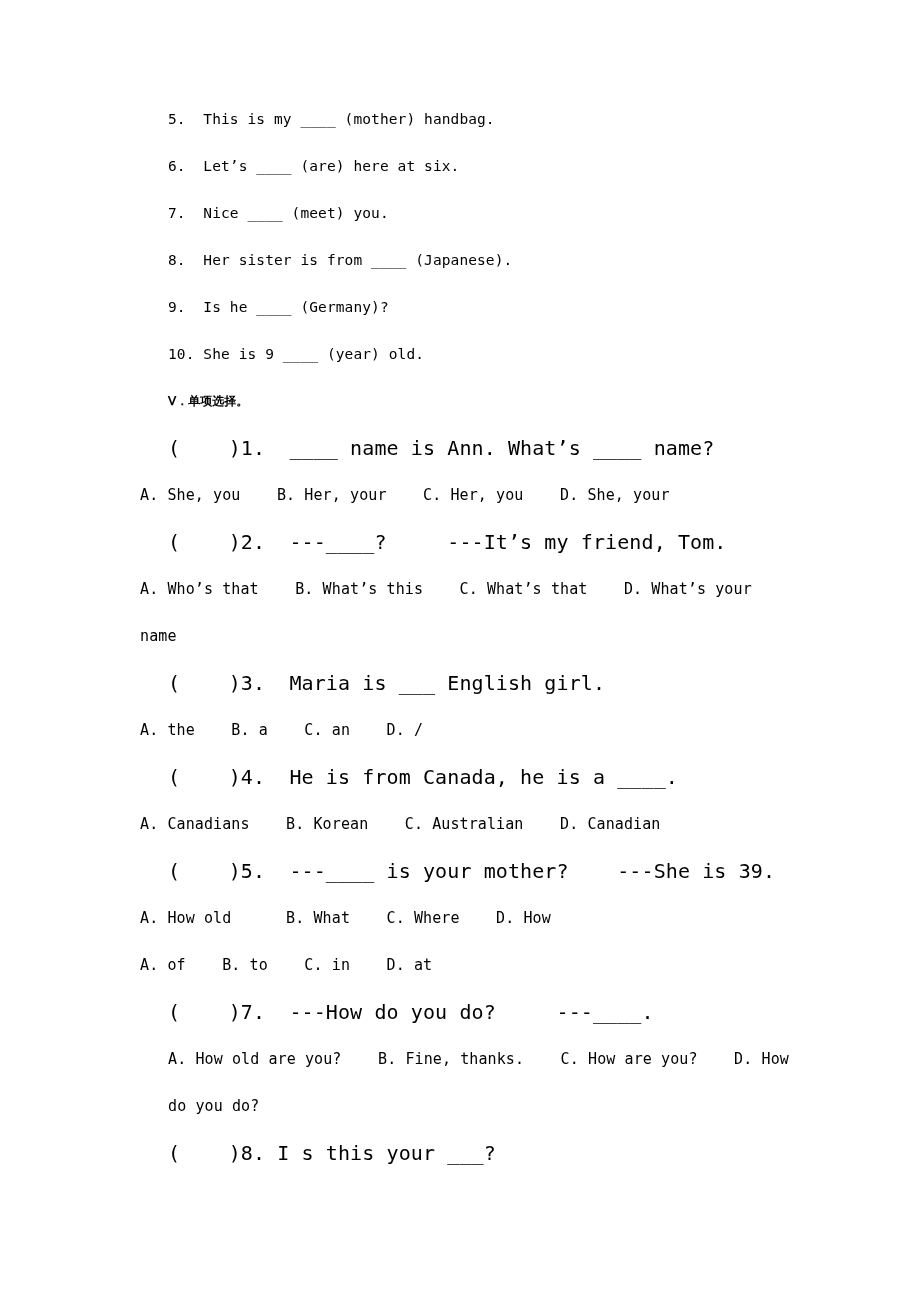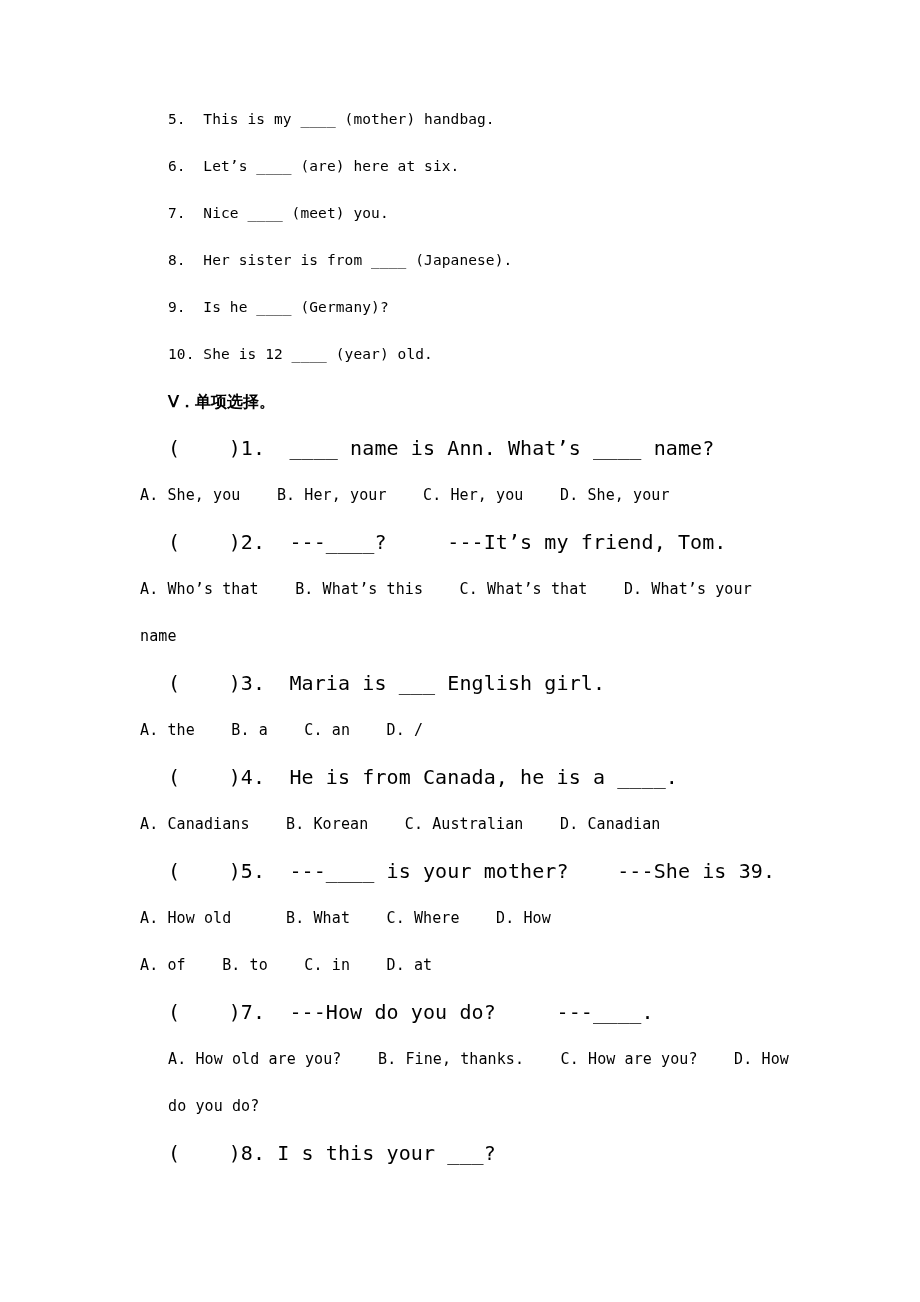--- a/index.html
+++ b/index.html
@@ -34,21 +34,21 @@
     line-height: 47px;
     letter-spacing: 0.1px;
     white-space: pre-wrap;
     color: #000000;
     margin: 0;
     padding-left: 28px;
   }
   
   .section-heading {
     font-family: "DejaVu Sans Mono", "Liberation Mono", monospace;
-    font-size: 16px;
+    font-size: 12px;
     font-weight: bold;
     line-height: 47px;
     margin: 0;
     padding-left: 28px;
     white-space: pre;
     color: #000000;
   }
   
   .mc-question {
     font-family: "DejaVu Sans Mono", "Liberation Mono", monospace;
@@ -81,21 +81,21 @@
 <body>
 
 <div class="page">
   <div class="content">
 
     <p class="fill-line">5.  This is my ____ (mother) handbag.</p>
     <p class="fill-line">6.  Let’s ____ (are) here at six.</p>
     <p class="fill-line">7.  Nice ____ (meet) you.</p>
     <p class="fill-line">8.  Her sister is from ____ (Japanese).</p>
     <p class="fill-line">9.  Is he ____ (Germany)?</p>
-    <p class="fill-line">10. She is 12 ____ (year) old.</p>
+    <p class="fill-line">10. She is 9 ____ (year) old.</p>
 
     <p class="section-heading">Ⅴ．单项选择。</p>
 
     <p class="mc-question">(    )1.  ____ name is Ann. What’s ____ name?</p>
     <p class="mc-options">A. She, you    B. Her, your    C. Her, you    D. She, your</p>
 
     <p class="mc-question">(    )2.  ---____?     ---It’s my friend, Tom.</p>
     <p class="mc-options">A. Who’s that    B. What’s this    C. What’s that    D. What’s your name</p>
 
     <p class="mc-question">(    )3.  Maria is ___ English girl.</p>

